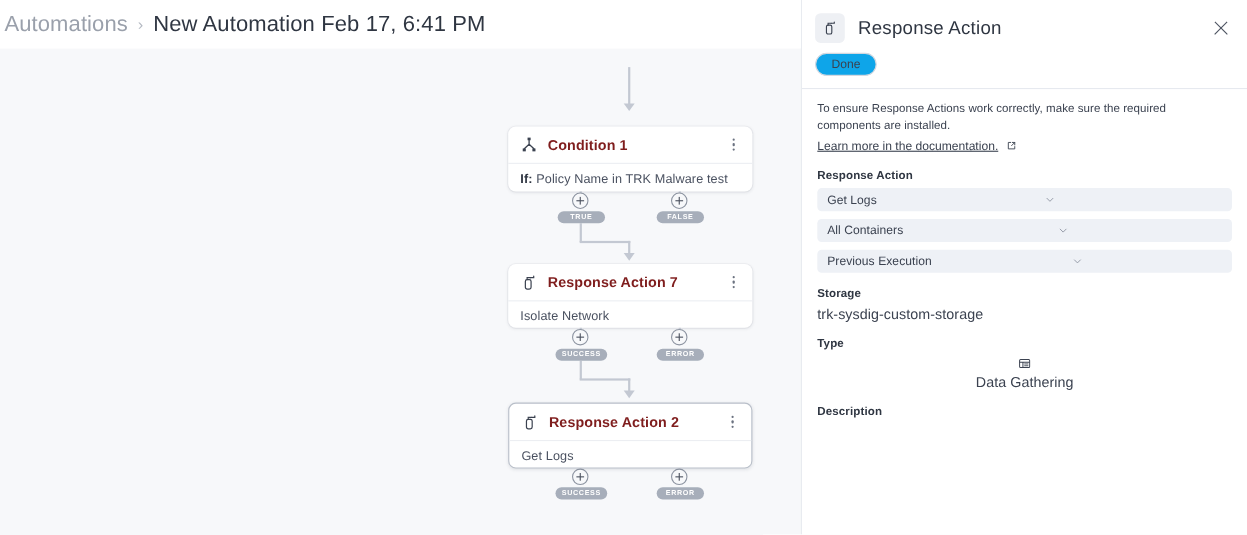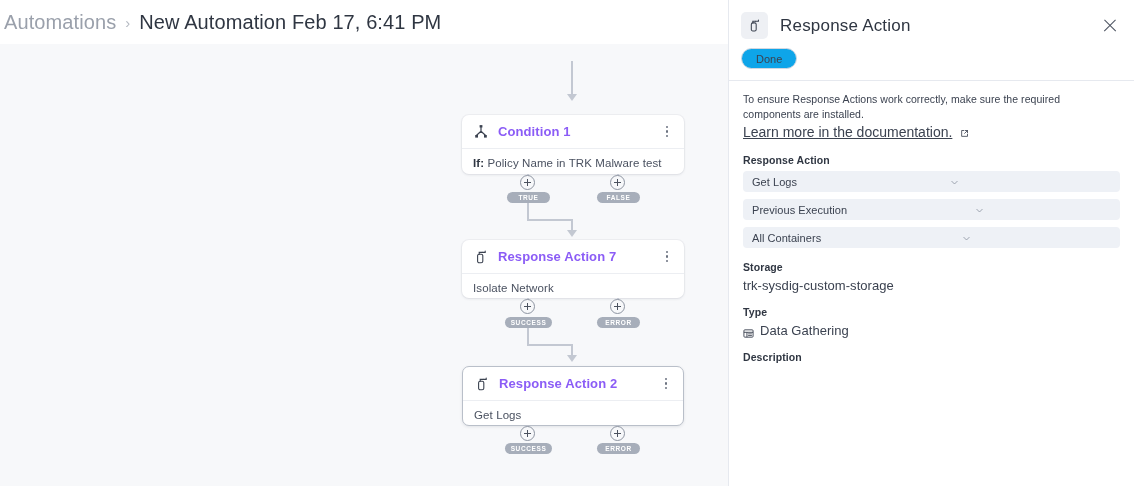--- a/index.html
+++ b/index.html
@@ -53,21 +53,21 @@
     border: 1px solid #b9bfc9;
     box-shadow: 0 1px 3px rgba(25,35,60,.10);
   }
   .node-head {
     display: flex; align-items: center;
     height: 33px;
     padding: 0 9px 0 11px;
   }
   .node-icon { width: 16px; height: 16px; flex: 0 0 16px; margin-right: 9px; }
   .node-title {
-    font-size: 13px; font-weight: bold; color: #8b5cf6; letter-spacing: .1px;
+    font-size: 13px; font-weight: bold; color: #7f1d1d; letter-spacing: .1px;
     flex: 1 1 auto; white-space: nowrap;
   }
   .kebab {
     width: 16px; height: 16px; flex: 0 0 16px;
     display: flex; flex-direction: column; align-items: center; justify-content: center;
     cursor: pointer;
   }
   .kebab i { width: 2.5px; height: 2.5px; border-radius: 50%; background: #6b7280; margin: 1.1px 0; display: block; }
   .node-sep { height: 1px; background: #eceef2; margin: 0; }
   .node-sub {
@@ -159,21 +159,21 @@
     font-family: "Liberation Sans", sans-serif;
     cursor: pointer;
   }
   .panel-divider { height: 1px; background: #e6e9ef; margin-top: 11px; }
 
   .panel-body { padding: 11px 14px 0 14px; }
   .info-text {
     font-size: 10.5px; color: #3b4250; line-height: 1.45; letter-spacing: .05px;
   }
   .info-link {
-    font-size: 14px; color: #3b4250; text-decoration: underline; cursor: pointer;
+    font-size: 11px; color: #3b4250; text-decoration: underline; cursor: pointer;
   }
   .ext-icon { display: inline-block; width: 9px; height: 9px; margin-left: 3px; vertical-align: -1px; }
 
   .field-label {
     font-size: 10.5px; font-weight: bold; color: #2f3642;
     margin-top: 13px; margin-bottom: 5px; letter-spacing: .1px;
   }
   .select {
     position: relative;
     height: 21px;
@@ -186,21 +186,21 @@
   }
   .select span {
     font-size: 11px; color: #3b4250; flex: 1 1 auto; letter-spacing: .05px;
   }
   .chev {
     width: 9px; height: 9px; flex: 0 0 9px;
   }
   .value-text {
     font-size: 13px; color: #3b4250; letter-spacing: .05px;
   }
-  .type-row { display: flex; align-items: center; gap: 6px; }
+  .type-row { display: flex; align-items: center; gap: 6px; flex-direction: column; }
   .type-icon { width: 11px; height: 11px; flex: 0 0 11px; }
   .desc-text { font-size: 10.5px; color: #3b4250; letter-spacing: .05px; }
 </style>
 </head>
 <body>
 
 <div class="app">
 
   <div class="left-side">
 
@@ -347,29 +347,29 @@
       <div class="select">
         <span>Get Logs</span>
         <span class="chev">
           <svg viewBox="0 0 12 12" width="9" height="9">
               <path d="M2.4 4.4L6 8l3.6-3.6" stroke="#8d94a1" stroke-width="1.1" fill="none" stroke-linecap="round"></path>
             </svg>
         </span>
       </div>
 
       <div class="select">
-        <span>Previous Execution</span>
+        <span>All Containers</span>
         <span class="chev">
           <svg viewBox="0 0 12 12" width="9" height="9">
               <path d="M2.4 4.4L6 8l3.6-3.6" stroke="#8d94a1" stroke-width="1.1" fill="none" stroke-linecap="round"></path>
             </svg>
         </span>
       </div>
       <div class="select">
-        <span>All Containers</span>
+        <span>Previous Execution</span>
         <span class="chev">
           <svg viewBox="0 0 12 12" width="9" height="9">
               <path d="M2.4 4.4L6 8l3.6-3.6" stroke="#8d94a1" stroke-width="1.1" fill="none" stroke-linecap="round"></path>
             </svg>
         </span>
       </div>
 
       <div class="field-label">Storage</div>
       <div class="value-text">trk-sysdig-custom-storage</div>
 

